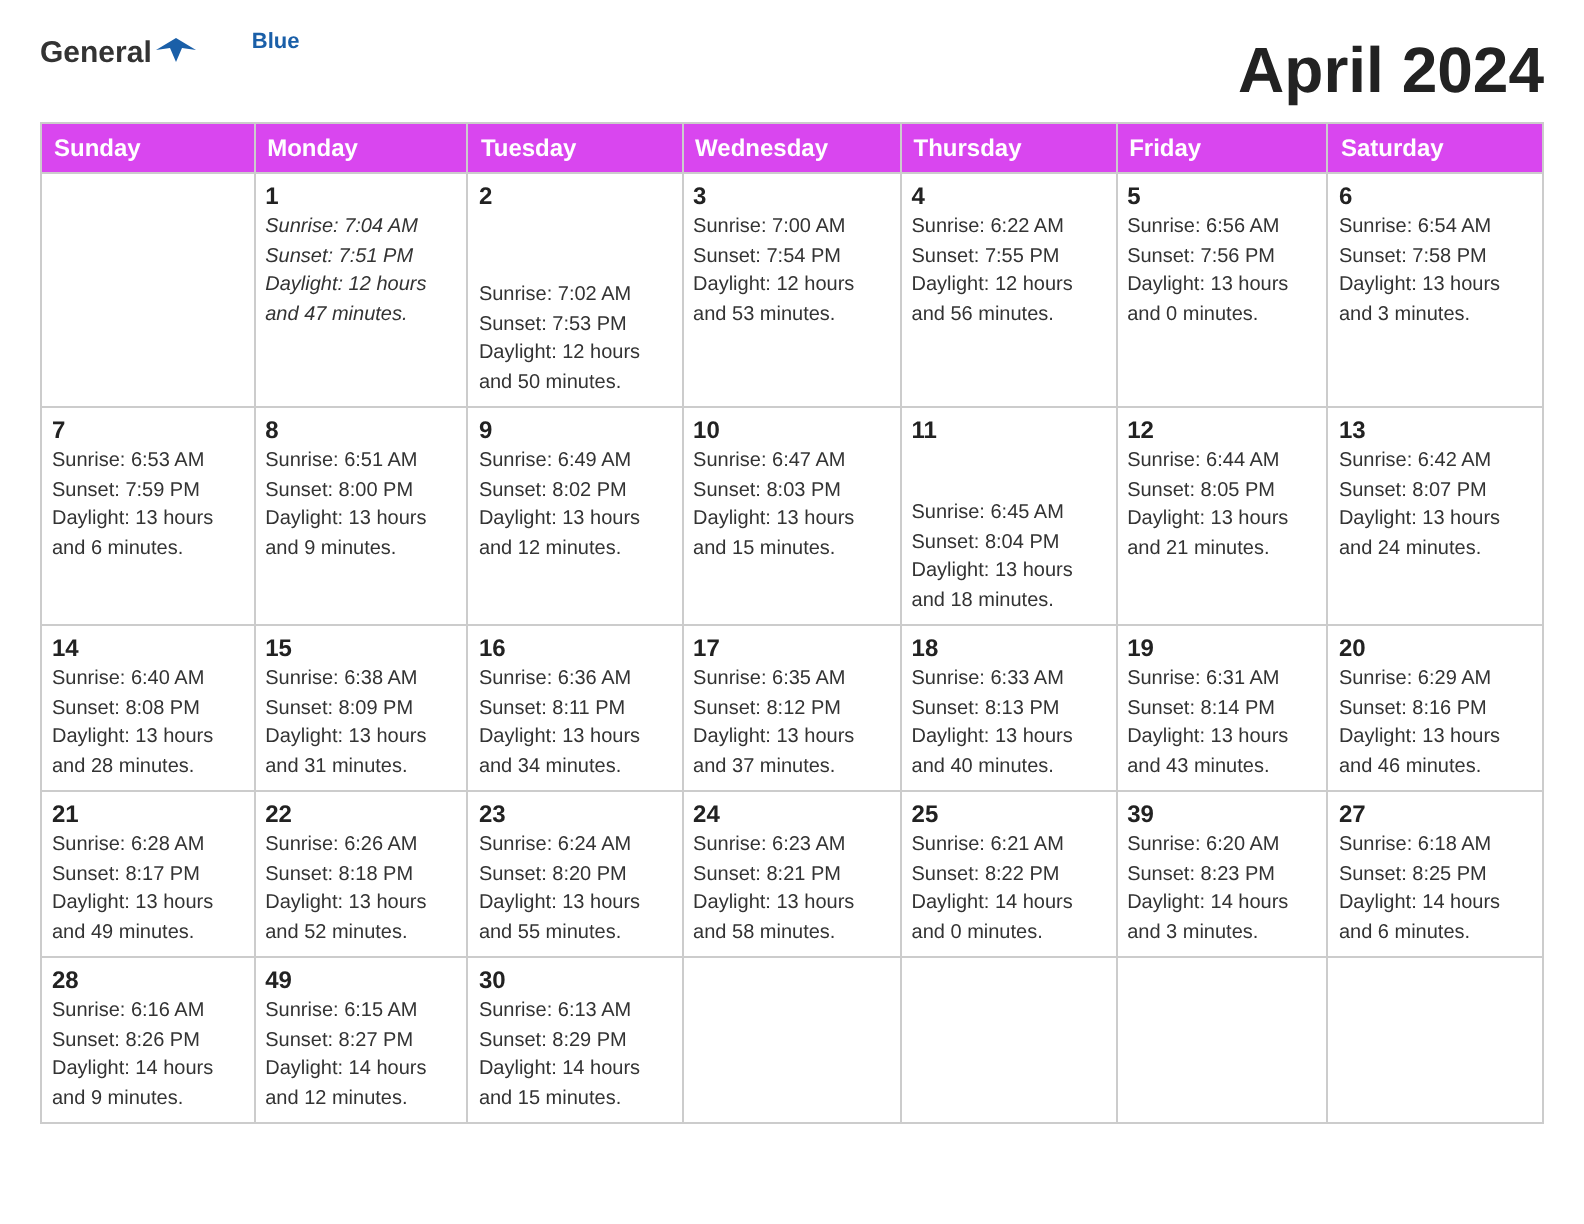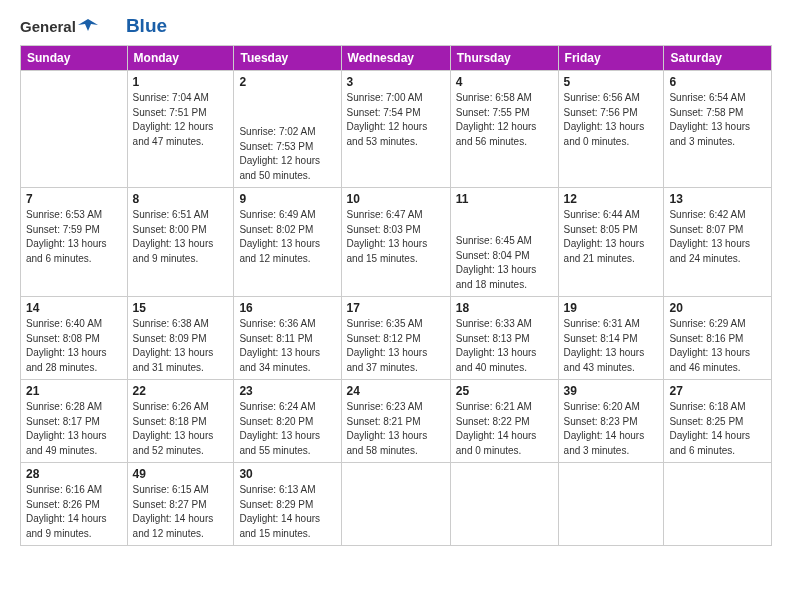--- a/index.html
+++ b/index.html
@@ -37,21 +37,21 @@
       font-size: 14px;
       color: #444;
       margin-top: 2px;
     }
     .calendar {
       width: 100%;
       border-collapse: collapse;
       font-size: 10.5px;
     }
     .calendar thead tr th {
-      background-color: #a21caf;
+      background-color: #d946ef;
       color: #fff;
       text-align: left;
       padding: 5px 6px;
       font-size: 12px;
       font-weight: bold;
       border: 1px solid #ccc;
     }
     .calendar tbody tr td {
       vertical-align: top;
       border: 1px solid #ccc;
@@ -86,66 +86,67 @@
 <div class="container">
   <div class="header-row">
     <div class="logo">
       <div style="display:flex;flex-direction:row;align-items:flex-start;gap:28px;">
         <div style="display:flex;align-items:center;">
           <span style="font-size:15px;font-weight:bold;color:#333;">General</span>
           <svg width="20" height="18" viewBox="0 0 20 18" style="margin-left:2px;margin-top:-2px;">
             <polygon points="10,2 20,8 13,7 10,14 7,7 0,8" fill="#1a5fa8"></polygon>
           </svg>
         </div>
-        <span style="font-size:19px;font-weight:bold;color:#1a5fa8;margin-top:-3px;">Blue</span>
+        <span style="font-size:11px;font-weight:bold;color:#1a5fa8;margin-top:-3px;">Blue</span>
       </div>
     </div>
     <div class="title-block">
+      <div class="month-title">April 2024</div>
     </div>
   </div>
 
   <table class="calendar">
     <thead>
       <tr>
       <th>Sunday</th>
           <th>Monday</th>
           <th>Tuesday</th>
           <th>Wednesday</th>
           <th>Thursday</th>
           <th>Friday</th>
           <th>Saturday</th>
         </tr>
     </thead>
     <tbody id="calendar-body">
     <tr>
           <td class="empty"></td>
           <td>
             <span class="day-number">1</span>
-            <div class="day-info" style="white-space: pre-line;">Sunrise: 7:04 AM
+            <div class="day-info" style="white-space: pre-line; font-style: italic;">Sunrise: 7:04 AM
 Sunset: 7:51 PM
 Daylight: 12 hours
 and 47 minutes.</div>
           </td>
           <td>
             <span class="day-number">2</span>
             <div class="day-info" style="white-space: pre-line; margin-top: 36px;">Sunrise: 7:02 AM
 Sunset: 7:53 PM
 Daylight: 12 hours
 and 50 minutes.</div>
           </td>
           <td>
             <span class="day-number">3</span>
             <div class="day-info" style="white-space: pre-line;">Sunrise: 7:00 AM
 Sunset: 7:54 PM
 Daylight: 12 hours
 and 53 minutes.</div>
           </td>
           <td>
             <span class="day-number">4</span>
-            <div class="day-info" style="white-space: pre-line;">Sunrise: 6:58 AM
+            <div class="day-info" style="white-space: pre-line;">Sunrise: 6:22 AM
 Sunset: 7:55 PM
 Daylight: 12 hours
 and 56 minutes.</div>
           </td>
           <td>
             <span class="day-number">5</span>
             <div class="day-info" style="white-space: pre-line;">Sunrise: 6:56 AM
 Sunset: 7:56 PM
 Daylight: 13 hours
 and 0 minutes.</div>

